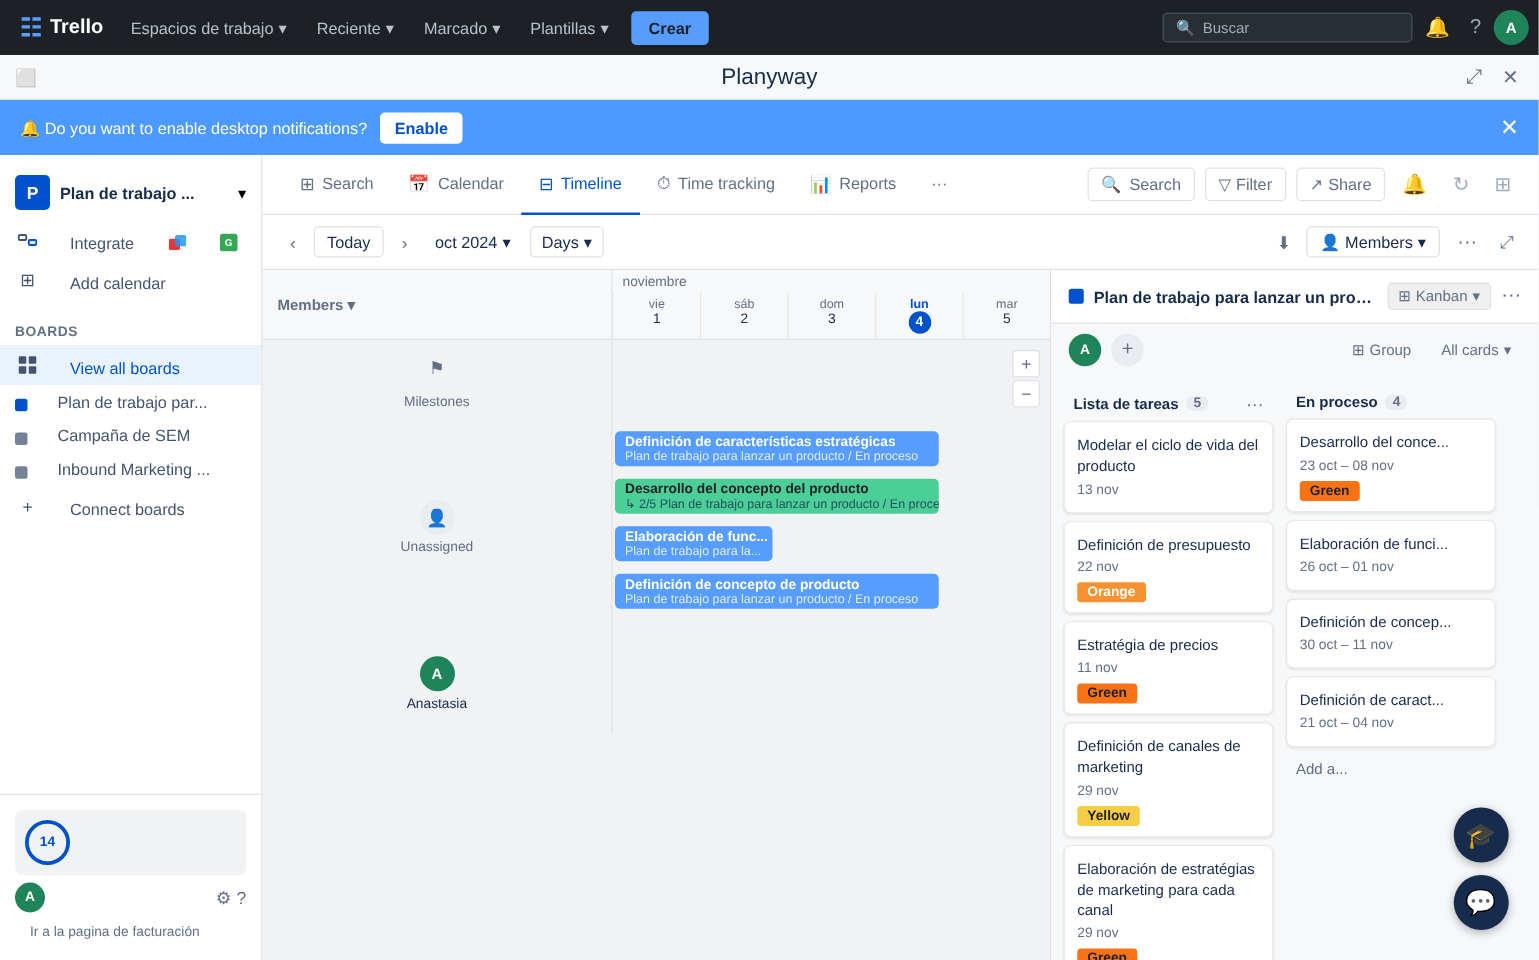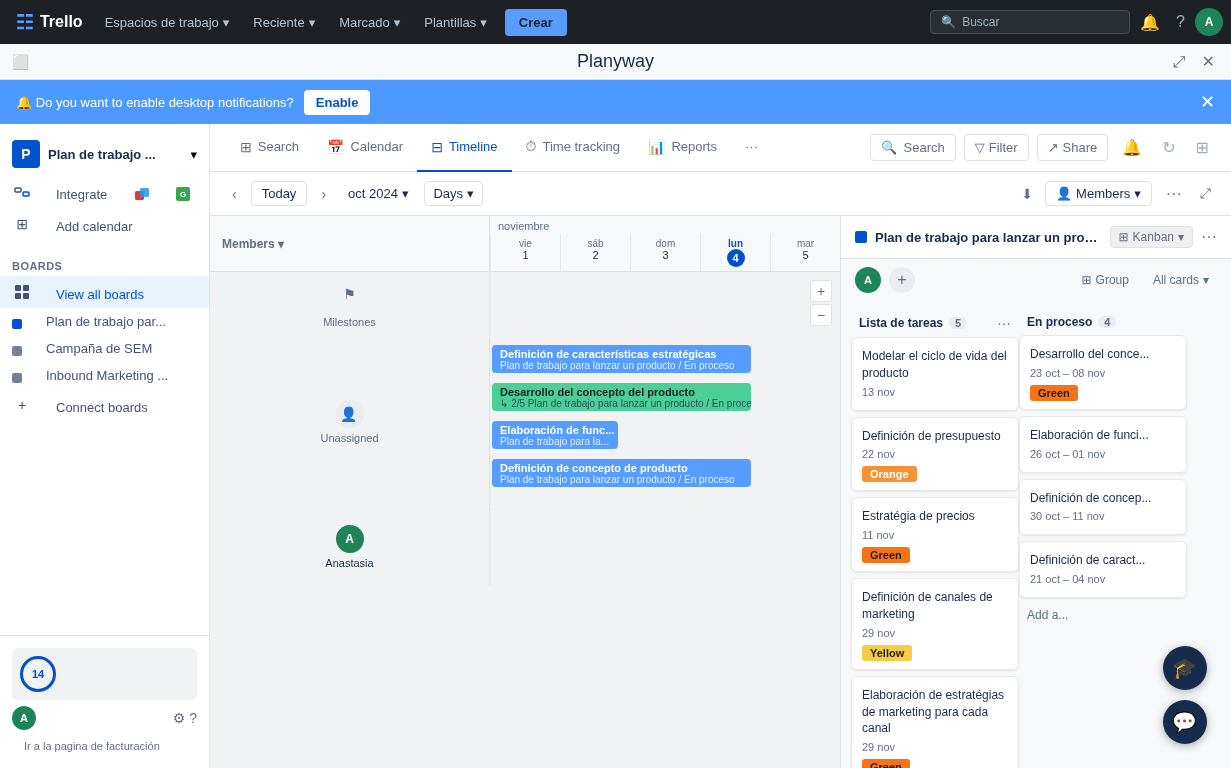--- a/index.html
+++ b/index.html
@@ -106,21 +106,21 @@
     .kanban-header { display: flex; align-items: center; padding: 10px 14px; background: white; border-bottom: 1px solid #dfe1e6; gap: 8px; }
     .kanban-board-dot { width: 12px; height: 12px; border-radius: 2px; background: #0052cc; flex-shrink: 0; }
     .kanban-board-name { font-size: 13px; font-weight: 600; color: #172b4d; flex: 1; overflow: hidden; text-overflow: ellipsis; white-space: nowrap; }
     .kanban-view-btn { display: flex; align-items: center; gap: 4px; padding: 3px 8px; border: 1px solid #dfe1e6; border-radius: 4px; font-size: 12px; cursor: pointer; color: #626f86; }
     .kanban-kebab { background: none; border: none; cursor: pointer; font-size: 16px; color: #626f86; }
     .kanban-subheader { display: flex; align-items: center; padding: 8px 14px; gap: 8px; }
     .kanban-avatar { width: 26px; height: 26px; border-radius: 50%; background: #1f845a; color: white; display: flex; align-items: center; justify-content: center; font-size: 11px; font-weight: 700; }
     .kanban-add-member { width: 26px; height: 26px; border-radius: 50%; background: #e9ecf0; color: #626f86; display: flex; align-items: center; justify-content: center; font-size: 16px; cursor: pointer; border: none; }
     .kanban-group-btn { margin-left: auto; display: flex; align-items: center; gap: 4px; padding: 4px 8px; border: none; background: none; cursor: pointer; font-size: 12px; color: #626f86; border-radius: 4px; }
     .kanban-allcards-btn { display: flex; align-items: center; gap: 4px; padding: 4px 8px; border: none; background: none; cursor: pointer; font-size: 12px; color: #626f86; border-radius: 4px; }
-    .kanban-columns { display: flex; flex: 1; overflow-x: auto; padding: 8px 10px; }
+    .kanban-columns { display: flex; flex: 1; overflow-x: auto; padding: 8px 10px; gap: 10px; }
     .kanban-col { width: 168px; flex-shrink: 0; display: flex; flex-direction: column; gap: 0; }
     .kanban-col-header { display: flex; align-items: center; padding: 6px 8px; font-size: 12px; font-weight: 700; color: #172b4d; gap: 6px; }
     .kanban-col-count { background: #e9ecf0; border-radius: 10px; padding: 0 6px; font-size: 11px; color: #626f86; font-weight: 600; }
     .kanban-col-kebab { margin-left: auto; background: none; border: none; cursor: pointer; color: #626f86; font-size: 14px; }
     .kanban-card { background: white; border-radius: 6px; margin-bottom: 6px; padding: 10px 10px 8px; box-shadow: 0 1px 2px rgba(0,0,0,0.08); cursor: pointer; border: 1px solid #e8e8e8; }
     .kanban-card-title { font-size: 12px; color: #172b4d; margin-bottom: 4px; line-height: 1.4; }
     .kanban-card-date { font-size: 11px; color: #626f86; margin-bottom: 4px; }
     .kanban-card-tag { display: inline-block; border-radius: 3px; padding: 2px 8px; font-size: 11px; font-weight: 600; color: white; margin-top: 2px; }
     .tag-green { background: #f97316; color: #1d2125; }
     .tag-orange { background: #f79232; color: white; }

